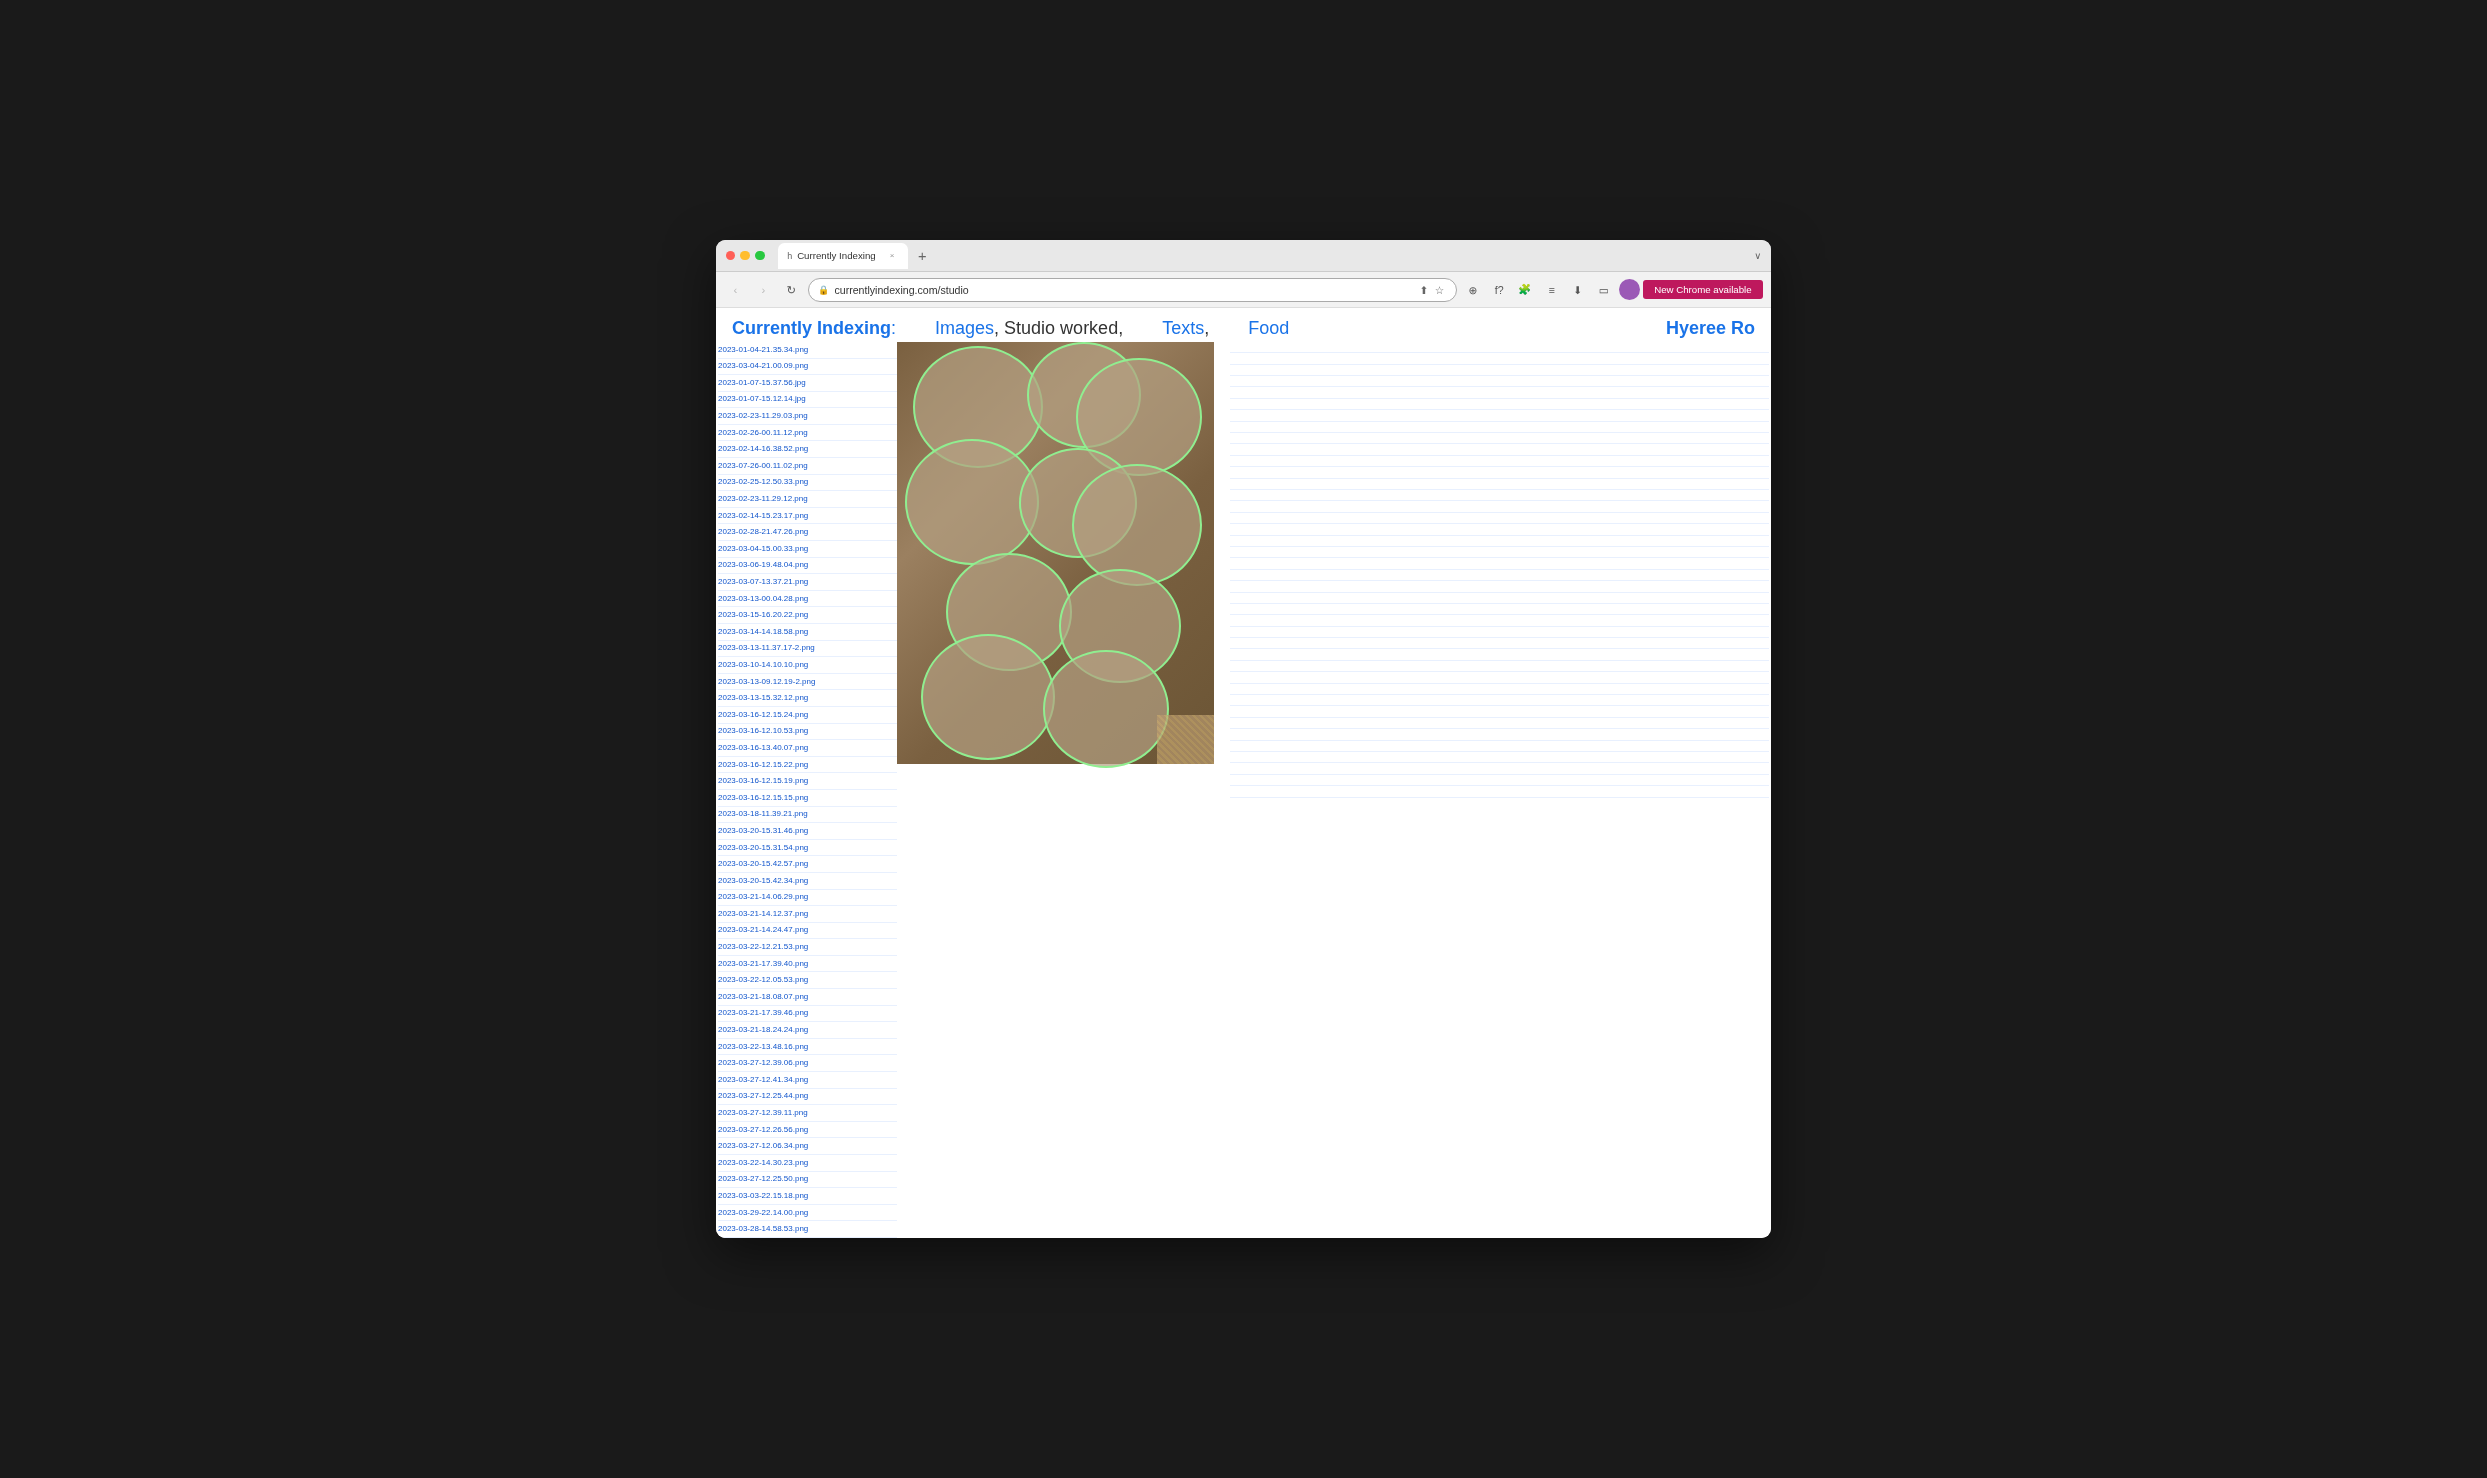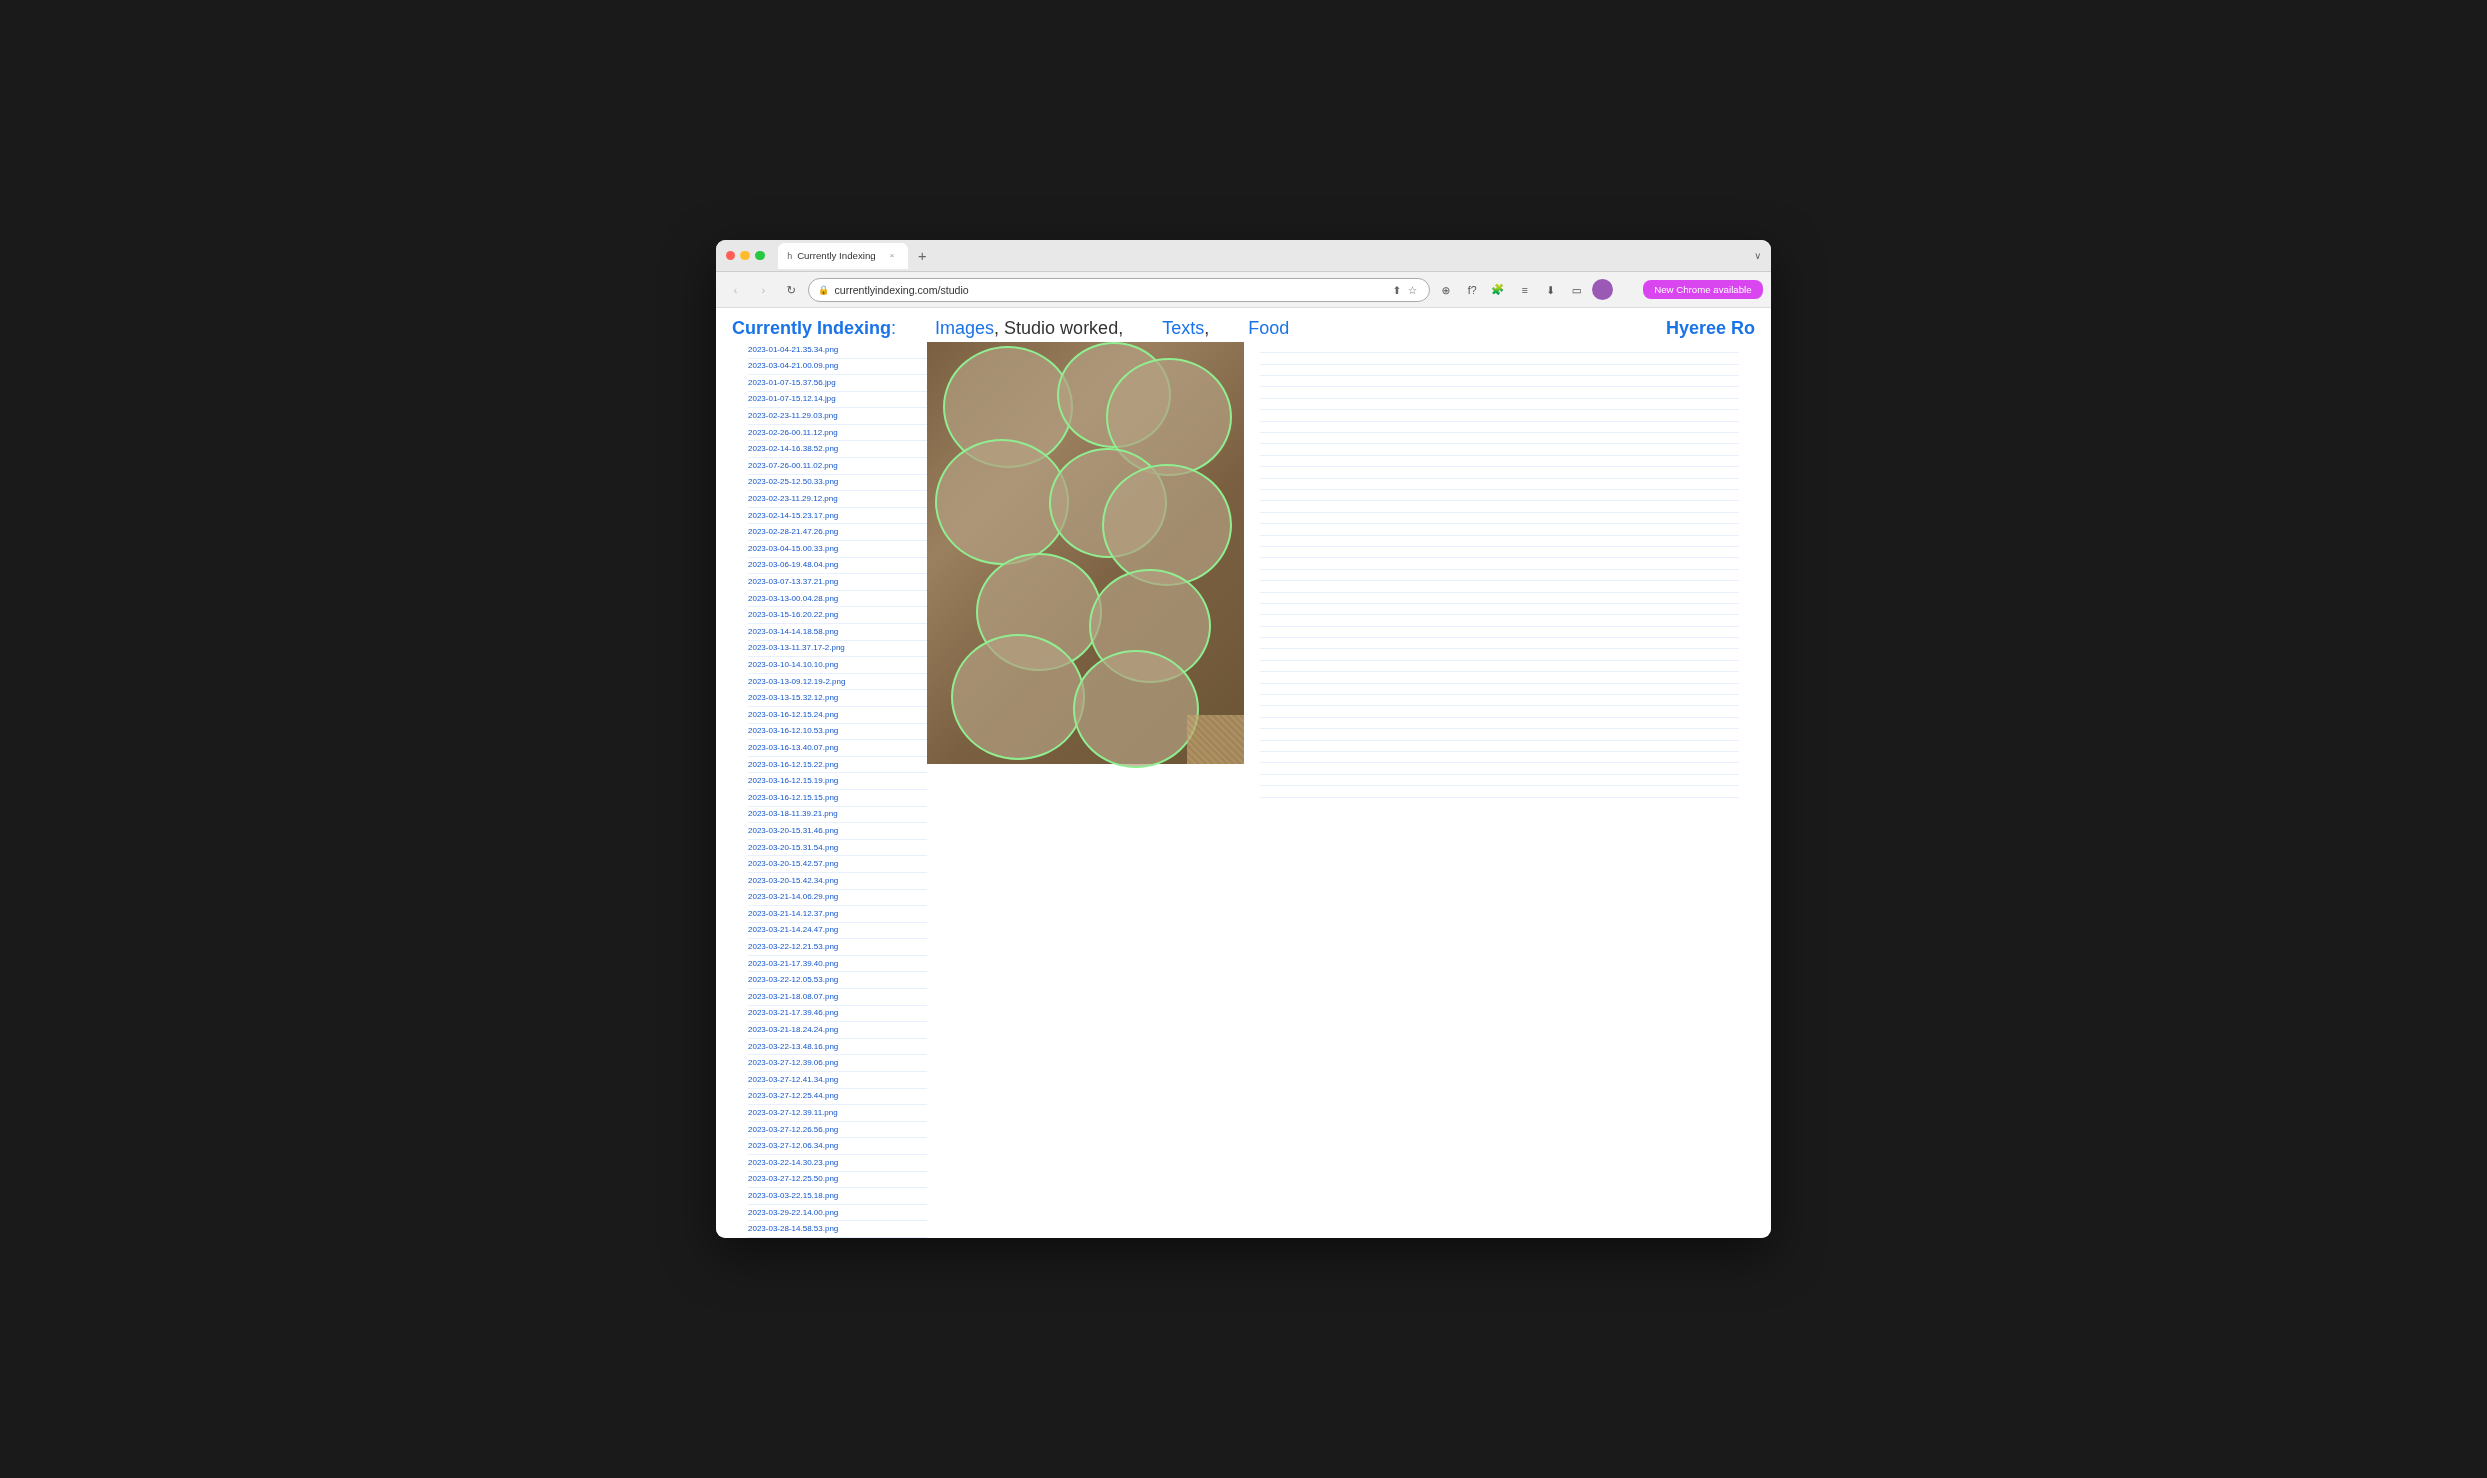--- a/index.html
+++ b/index.html
@@ -167,30 +167,29 @@
       border-radius: 50%;
       background: #9b59b6;
       display: flex;
       align-items: center;
       justify-content: center;
       font-size: 9px;
       color: white;
       cursor: pointer;
     }
     .chrome-update-btn {
-      background: #d946ef;
+      background: #be185d;
       color: white;
       border: none;
-      border-radius: 8px;
+      border-radius: 3px;
       padding: 4px 11.4px;
       font-size: 9.7px;
       cursor: pointer;
       white-space: nowrap;
       font-weight: 500;
-      margin-left: 27px;
     }
     
     .page-content {
       background: #fff;
       min-height: 568px;
       overflow-y: auto;
     }
     .page-header {
       padding: 9.7px 16px 3.2px 16px;
       font-size: 18px;
@@ -212,21 +211,21 @@
     }
     .page-header-right {
       float: right;
       color: #1a73e8;
       font-size: 18px;
       font-weight: 600;
       margin-left: 28px;
     }
     .content-area {
       display: flex;
-      padding: 0 32px;
+      padding: 0 2px;
     }
     .file-list {
       width: 179px;
       flex-shrink: 0;
     }
     .file-item {
       font-size: 8px;
       color: #1155cc;
       line-height: 1.75;
       border-bottom: 0.8px solid #e8f0fe;

